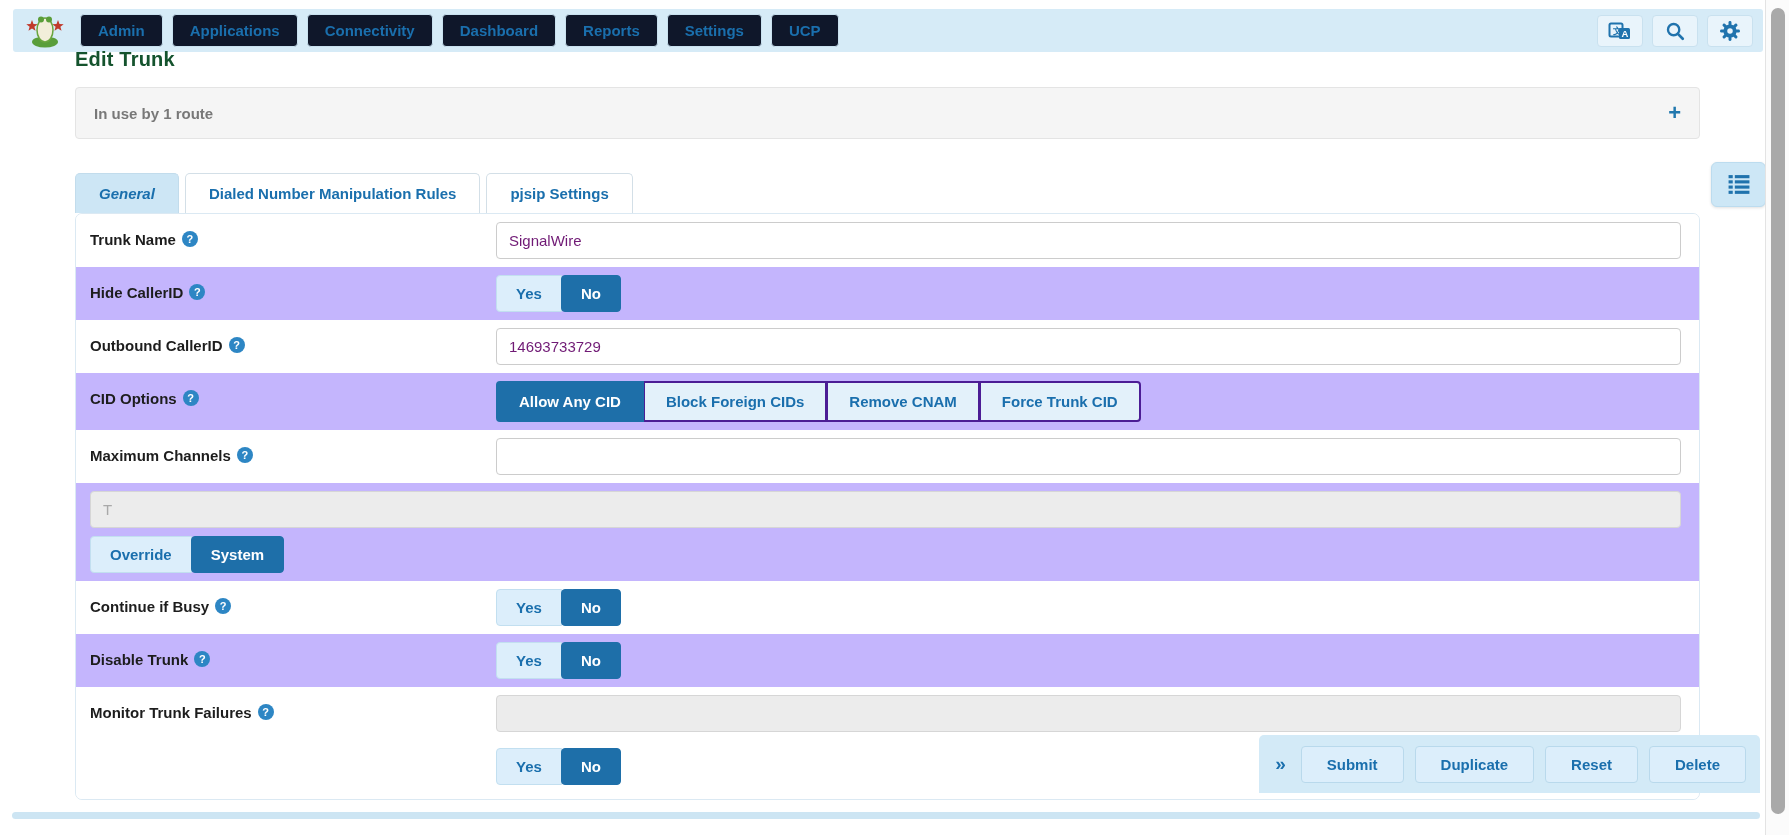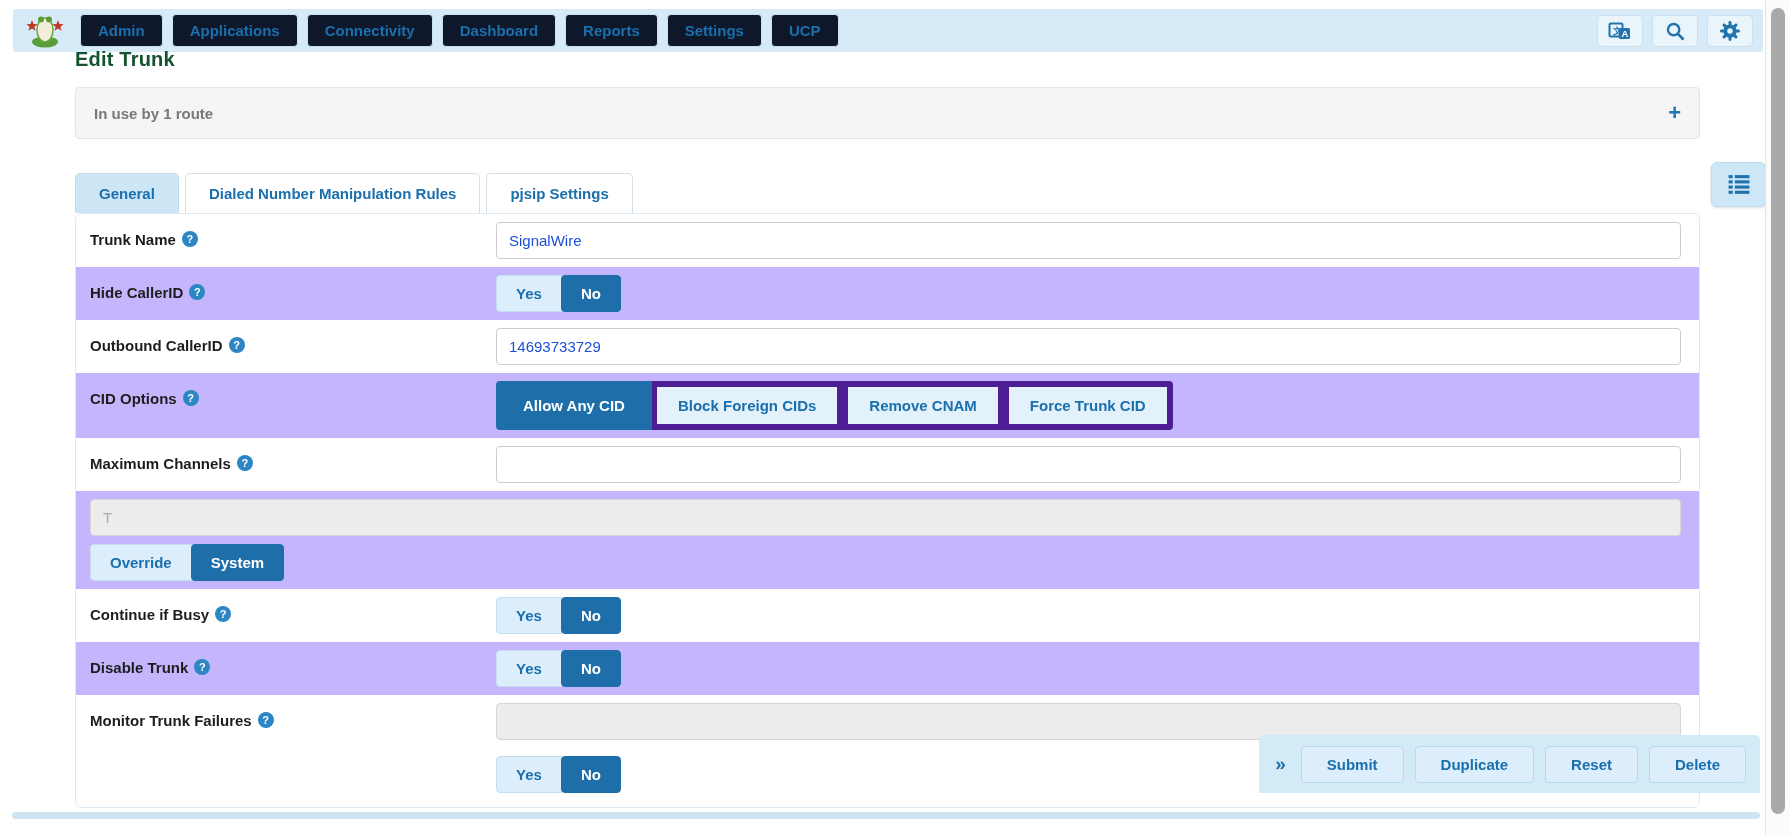--- a/index.html
+++ b/index.html
@@ -21,46 +21,46 @@
   h1.page-title { font-size:20px; font-weight:bold; color:#14532d; letter-spacing:0.2px; }
 
   .usage-panel { margin-top:16px; height:52px; background:#f5f5f5; border:1px solid #e4e4e4;
                  border-radius:4px; display:flex; align-items:center; padding:12px 18px; }
   .usage-text { font-size:15px; font-weight:bold; color:#787878; }
   .usage-expand { margin-left:auto; color:#2178ae; font-size:22px; font-weight:bold; line-height:1; cursor:pointer; }
 
   .tabs { margin-top:34px; display:flex; }
   .tab { padding:11px 23px; font-size:15px; font-weight:bold; color:#1a6fad; background:#fff;
          border:1px solid #d3dfe7; border-bottom:none; border-radius:5px 5px 0 0; margin-right:6px; cursor:pointer; }
-  .tab.active { background:#cde6f5; border-color:#c2dcec; }
+  .tab.active { background:#cde6f5; border-color:#c2dcec;font-style:italic; }
 
   .form-panel { border:1px solid #dbe9f3; border-radius:7px; background:#fff; overflow:hidden; }
   .frow { display:flex; align-items:flex-start; padding:8px 18px 8px 14px; background:#fff; }
   .frow.alt { background:#c4b5fd; }
   .frow-label { width:406px; flex:none; padding-top:9px; font-size:15px; font-weight:bold; color:#1d1d1d; }
   .help { display:inline-flex; align-items:center; justify-content:center; width:16px; height:16px;
           border-radius:50%; background:#2d86c4; color:#fff; font-size:11px; font-weight:bold;
           margin-left:6px; vertical-align:2px; cursor:pointer; }
   .frow-ctrl { flex:1; }
 
   .txt-input { width:100%; height:37px; border:1px solid #ccc; border-radius:4px; padding:0 12px;
-               font-size:15px; color:#1d4ed8; font-family:"Liberation Sans", sans-serif; background:#fff; outline:none; }
+               font-size:15px; color:#701a75; font-family:"Liberation Sans", sans-serif; background:#fff; outline:none; }
   .txt-input:disabled, .txt-input.disabled { background:#ececec; border-color:#d6d6d6; color:#a9a9a9; }
 
   .toggle { display:inline-flex;border-radius:11px; }
   .tbtn { padding:9px 19px; font-size:15px; font-weight:bold; color:#1a6fad; background:#dceefb;
           border:1px solid #c2dff0; cursor:pointer; }
   .tbtn + .tbtn { margin-left:-1px; }
   .tbtn.first { border-radius:4px 0 0 4px; }
   .tbtn.last { border-radius:0 4px 4px 0; }
   .tbtn.active { background:#1e6fa9; border-color:#1e6fa9; color:#fff; border-radius:4px; position:relative; z-index:1; }
 
   .btn-group { display:inline-flex; }
   .gbtn { padding:10px 21px; font-size:15px; font-weight:bold; color:#1a6fad; background:#e3f1fa;
-          border:6px solid #4c1d95; cursor:pointer; }
+          border:2px solid #4c1d95; cursor:pointer; }
   .gbtn + .gbtn { margin-left:-1px; }
   .gbtn.active { background:#1e6fa9; border-color:#1e6fa9; color:#fff; border-radius:4px 0 0 4px; z-index:1; position:relative; }
   .gbtn.last { border-radius:0 4px 4px 0; }
 
   .stack-gap { height:8px; }
 
   
   .list-fab { position:absolute; top:162px; right:23px; width:55px; height:45px; background:#cde7f6;
               border:1px solid #bcdcef; border-radius:6px; display:flex; align-items:center; justify-content:center;
               cursor:pointer; box-shadow:0 1px 3px rgba(0,0,0,0.12); }

